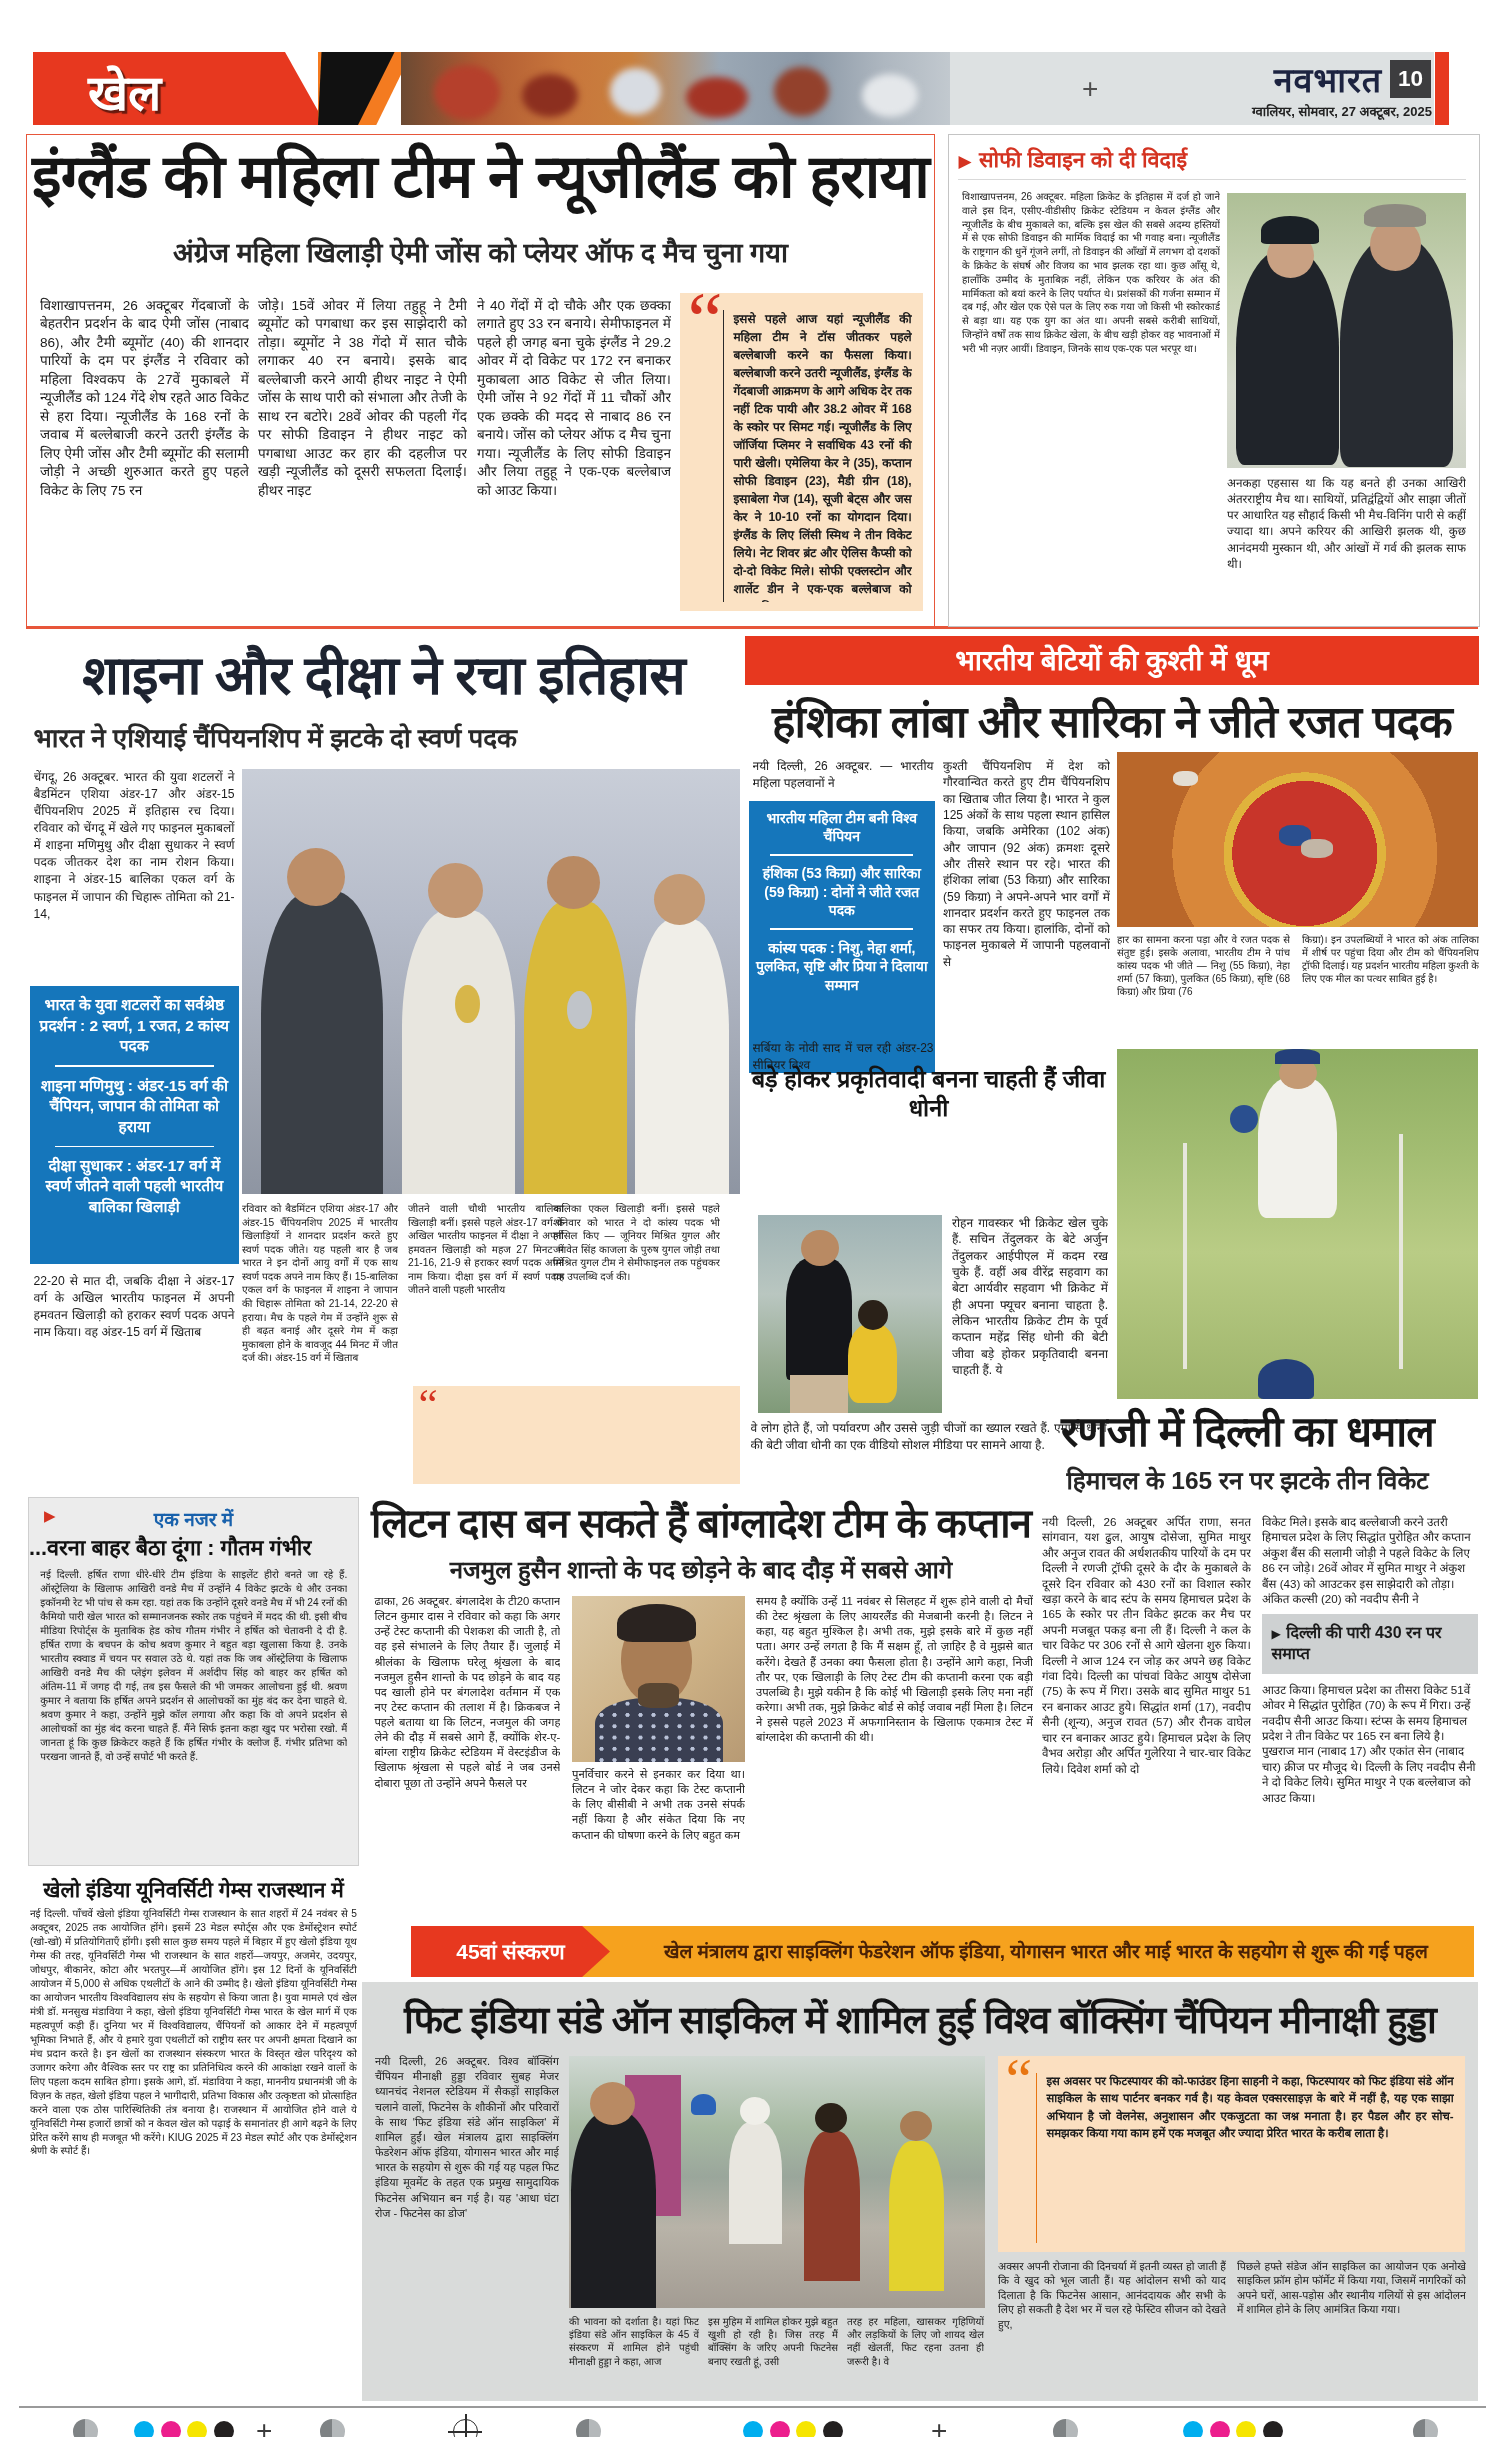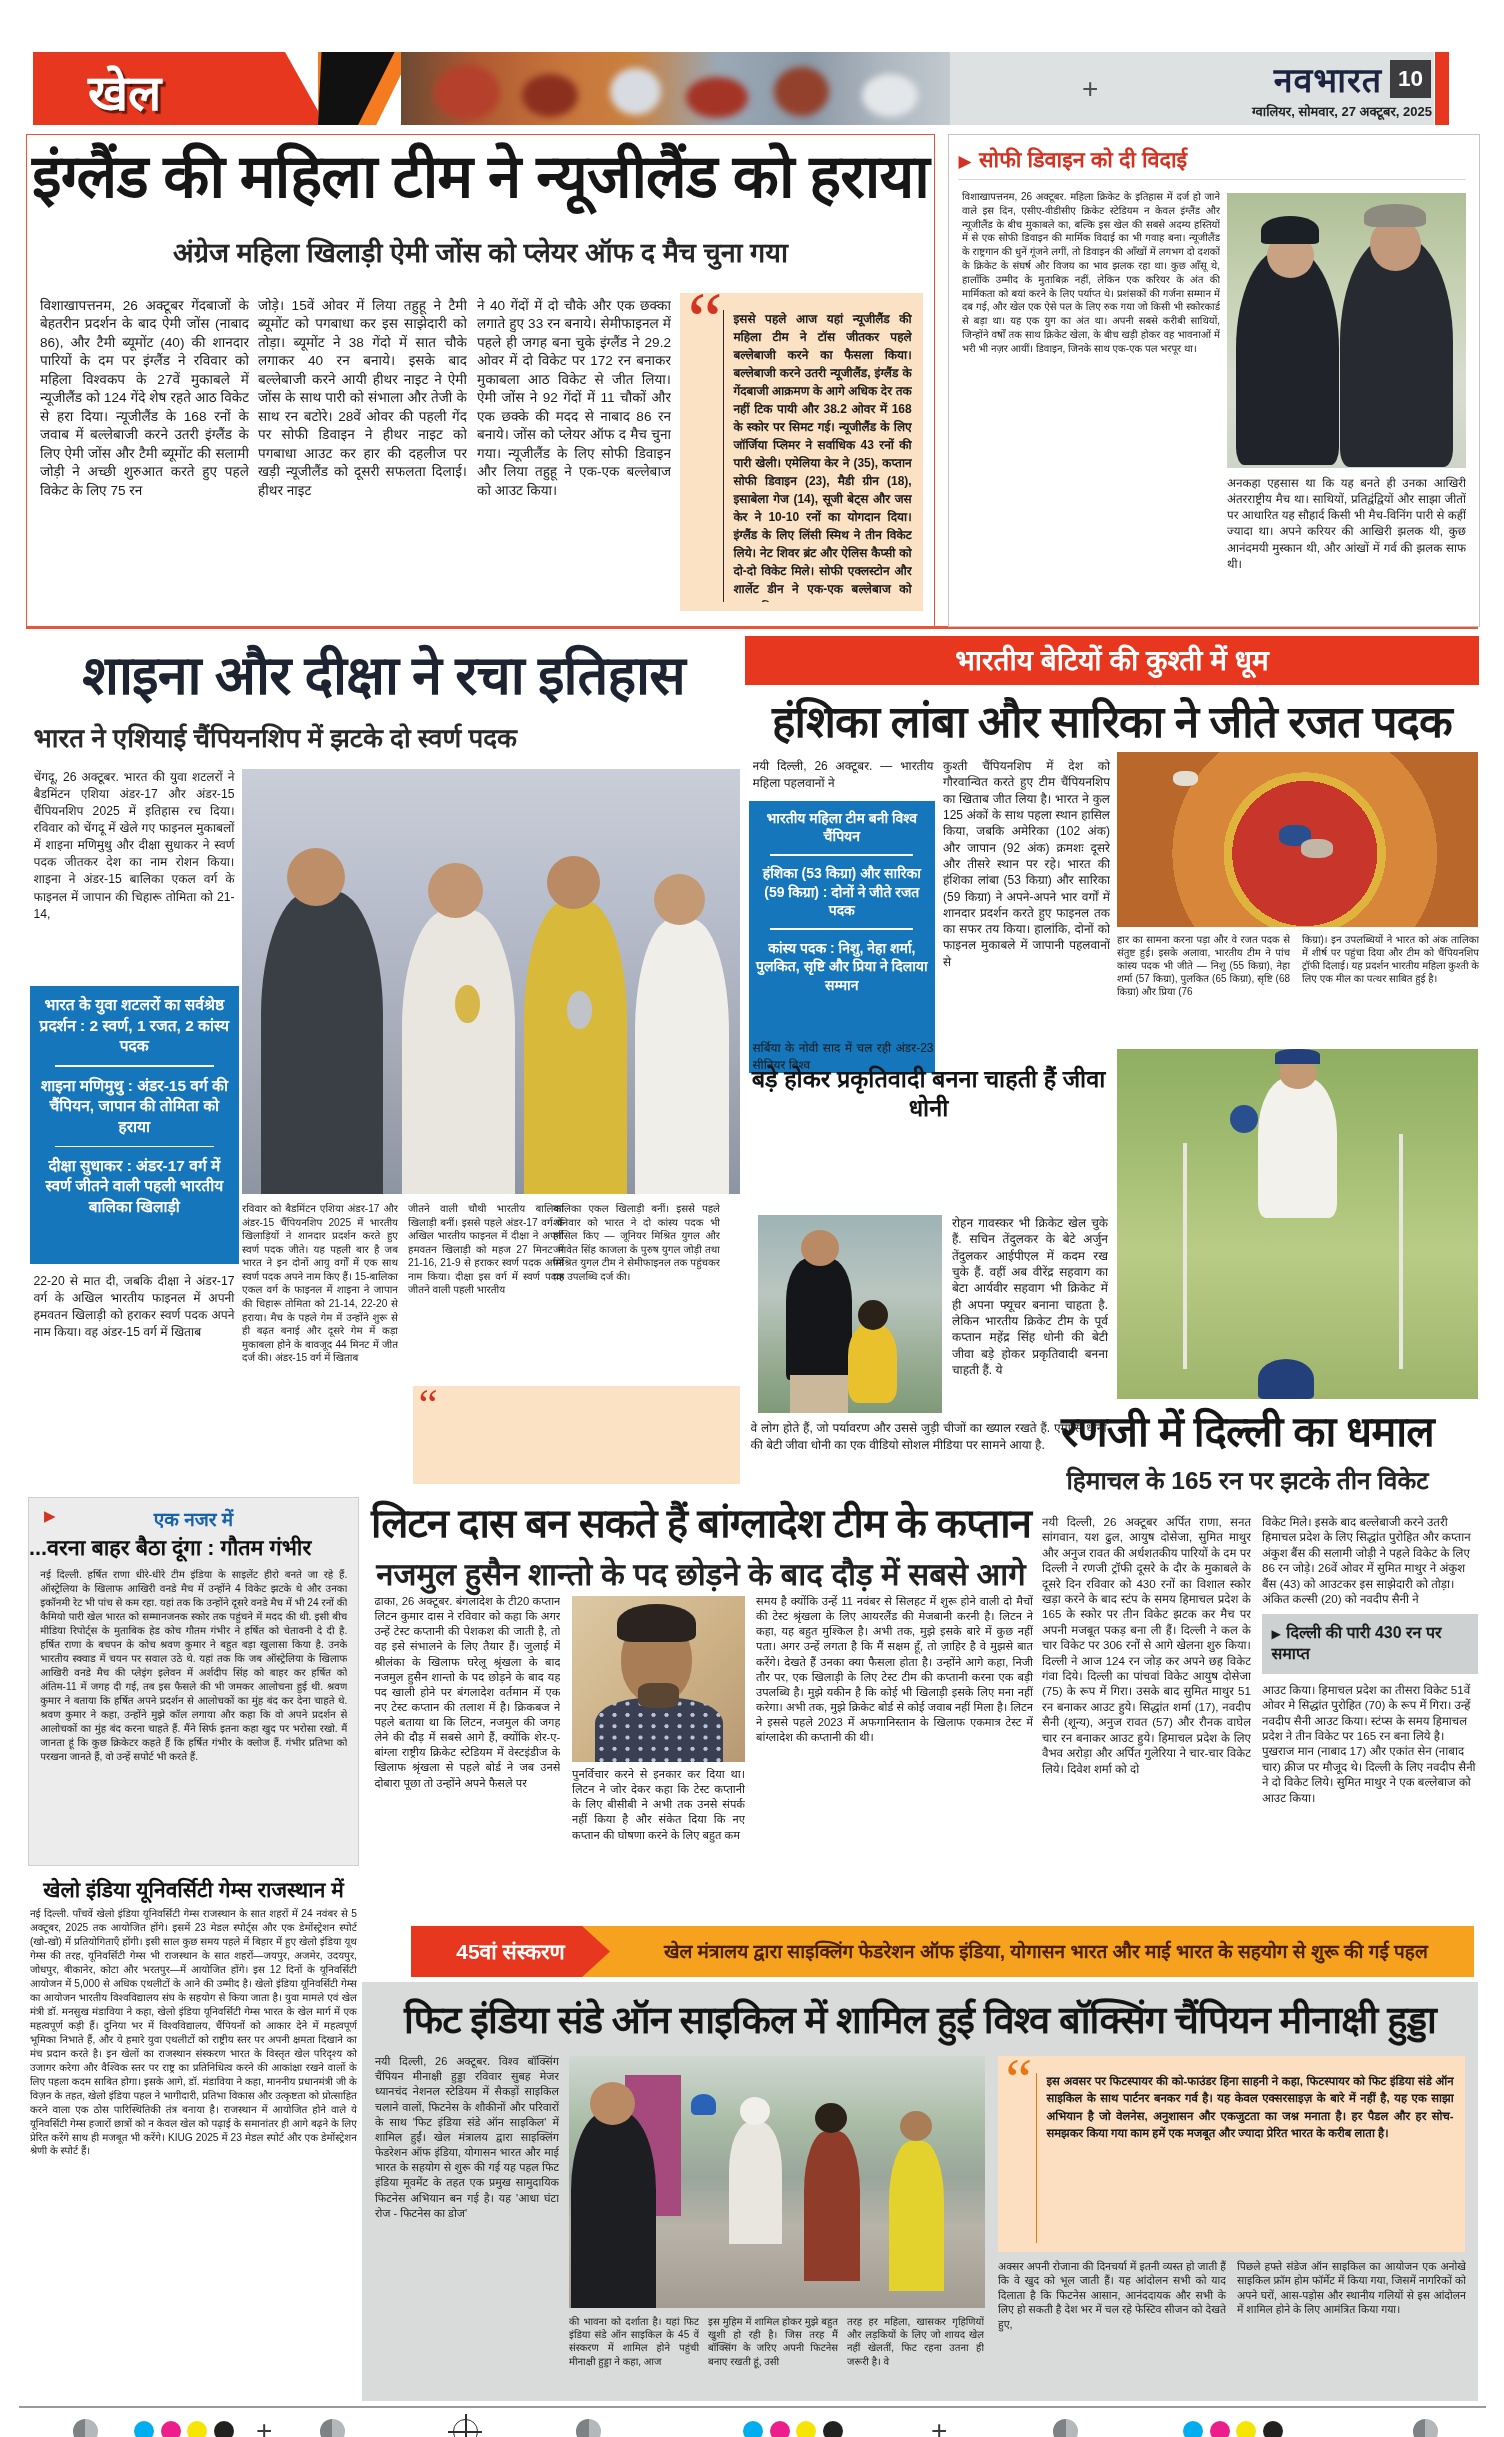--- a/index.html
+++ b/index.html
@@ -112,21 +112,21 @@
   .gam-b{position:absolute;left:11.3px;top:70px;width:307px;height:290px;font-size:10.2px;line-height:1.37;}
 
   
   .khe{left:28px;top:1875px;width:331px;height:515px;}
   .khe-h{left:0;top:0;width:331px;text-align:center;font-size:21px;font-weight:800;color:#131313;}
   .khe-b{left:1.9px;top:32px;width:327px;height:480px;font-size:10.2px;line-height:1.37;}
 
   
   .lit{left:365px;top:1494px;width:672px;height:429px;}
   .lit-h{left:0;top:0;width:672px;text-align:center;font-size:40px;font-weight:800;color:#1a1a1a;letter-spacing:-0.9px;}
-  .lit-sh{left:0;top:58px;width:672px;text-align:center;font-size:31px;font-weight:700;color:#222;}
+  .lit-sh{left:0;top:58px;width:672px;text-align:center;font-size:24px;font-weight:700;color:#222;}
   .lit-c1{left:9.4px;top:100px;width:186px;height:320px;font-size:11.3px;line-height:1.34;}
   .lit-photo{left:207px;top:102px;width:173px;height:166px;overflow:hidden;
              background:linear-gradient(135deg,#dcc9a6 0%,#cdb185 55%,#b79a74 100%);}
   .lit-c2{left:207px;top:273px;width:173px;height:147px;font-size:11.3px;line-height:1.34;}
   .lit-c3{left:391px;top:100px;width:277px;height:320px;font-size:11.3px;line-height:1.34;}
 
   
   .fit{left:362px;top:1926px;width:1116px;height:476px;}
   .fit-kick{left:49px;top:0;width:1063px;height:51px;background:#f6a21e;}
   .fit-badge{position:absolute;left:0;top:0;width:199px;height:51px;background:#e7381f;color:#fff;

